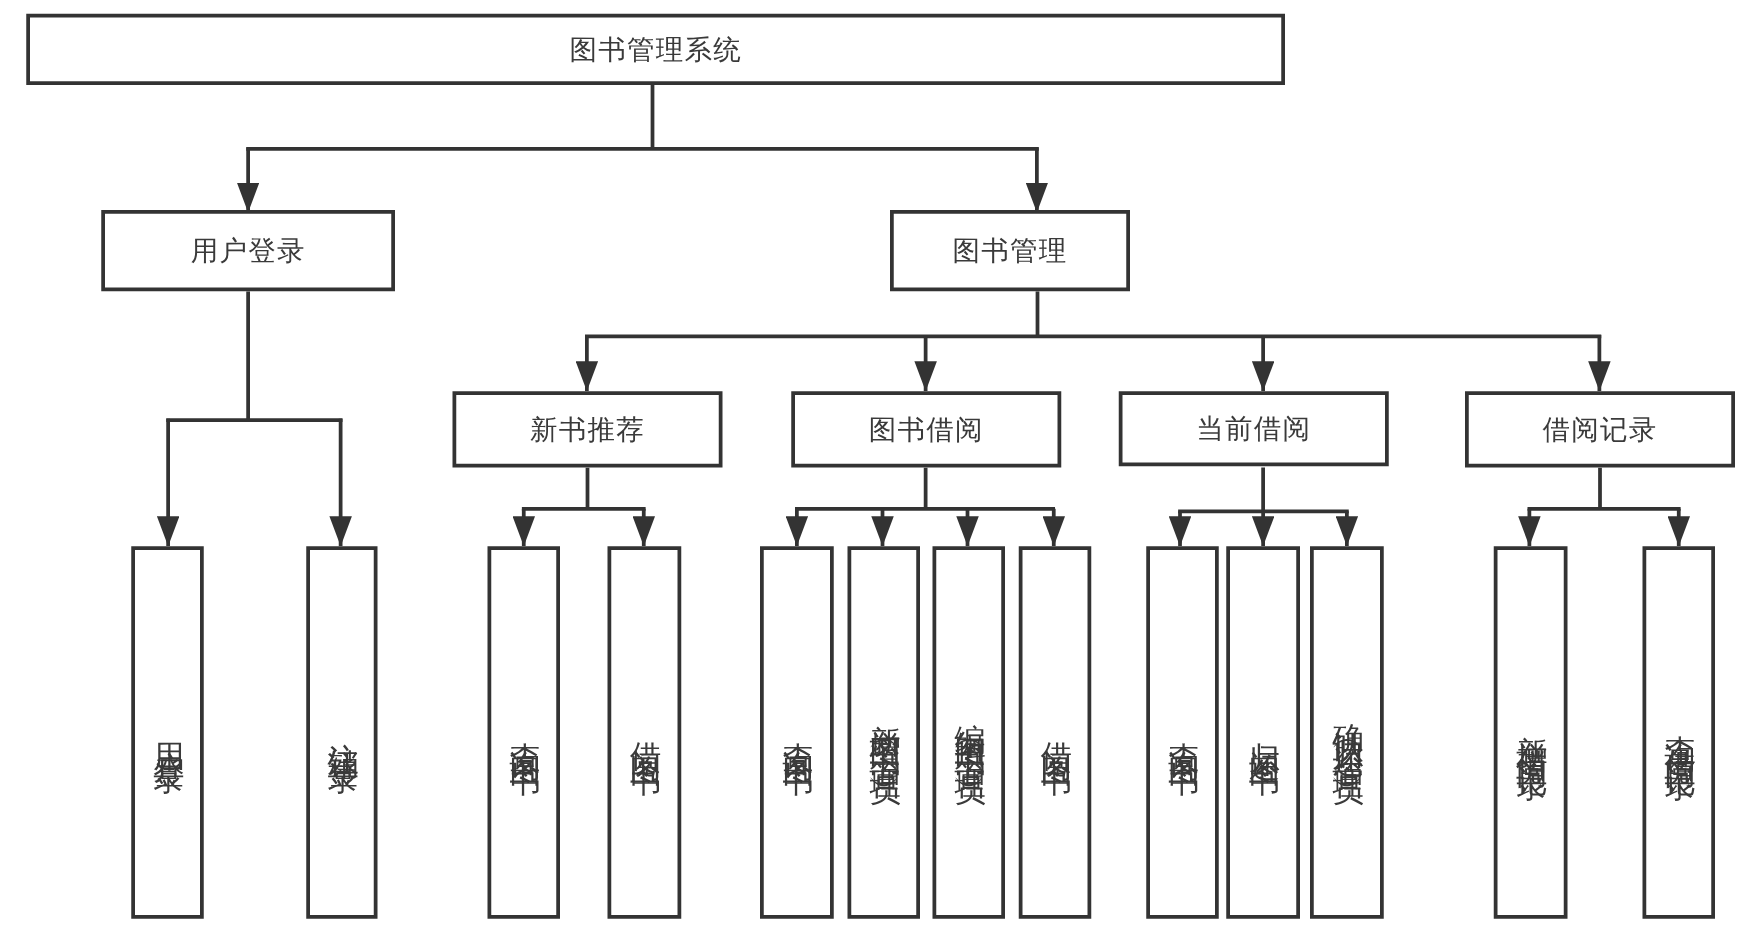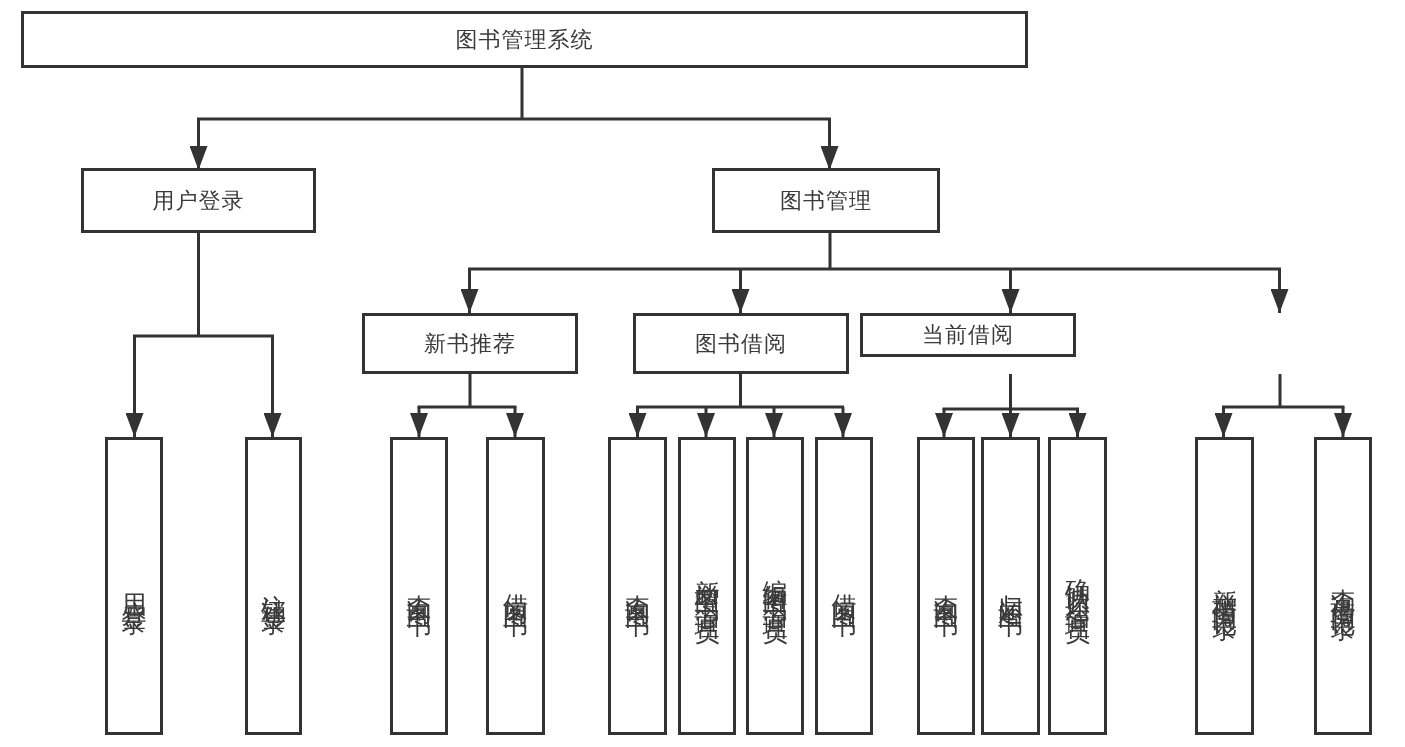--- a/index.html
+++ b/index.html
@@ -39,25 +39,25 @@
     text-orientation: mixed;
     font-size: 25px;
     letter-spacing: 6px;
     line-height: 1;
     white-space: nowrap;
   }
   
   #root       { left: 21px;  top: 11px;  width: 1007px; height: 57px; }
   
   #n-user-login { left: 81px;  top: 168px; width: 235px; height: 65px; }
-  #n-book-mgmt  { left: 712px; top: 168px; width: 228px; height: 65px; }
+  #n-book-mgmt  { left: 712px; top: 168px; width: 192px; height: 65px; }
   
   #n-rec     { left: 362px;  top: 313px; width: 216px; height: 61px; }
   #n-borrow  { left: 633px;  top: 313px; width: 216px; height: 61px; align-items: center; }
-  #n-current { left: 860px;  top: 313px; width: 216px; height: 44px; }
+  #n-current { left: 895px;  top: 313px; width: 216px; height: 60px; }
   #n-records { left: 1172px; top: 313px; width: 216px; height: 61px; }
   
   #l-login  { left: 105px;  width: 58px; }
   #l-logout { left: 245px;  width: 57px; }
   #l-rec-1  { left: 390px;  width: 58px; }
   #l-rec-2  { left: 486px;  width: 59px; }
   #l-bb-1   { left: 608px;  width: 59px; }
   #l-bb-2   { left: 678px;  width: 58px; }
   #l-bb-3   { left: 746px;  width: 58px; }
   #l-bb-4   { left: 815px;  width: 58px; }
@@ -135,20 +135,23 @@
 
   <div class="node h-node" id="n-rec">
     <span>新书推荐</span>
   </div>
   <div class="node h-node" id="n-borrow">
     <span>图书借阅</span>
   </div>
   <div class="node h-node" id="n-current">
     <span>当前借阅</span>
   </div>
+  <div class="node h-node" id="n-records">
+    <span>借阅记录</span>
+  </div>
 
   <div class="node leaf" id="l-login">
     <span class="vtext">用户登录</span>
   </div>
   <div class="node leaf" id="l-logout">
     <span class="vtext">注销登录</span>
   </div>
 
   <div class="node leaf" id="l-rec-1">
     <span class="vtext">查询图书</span>

